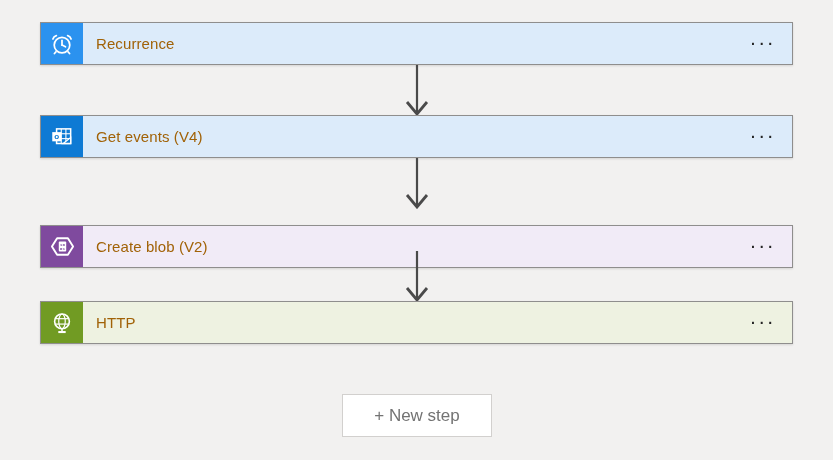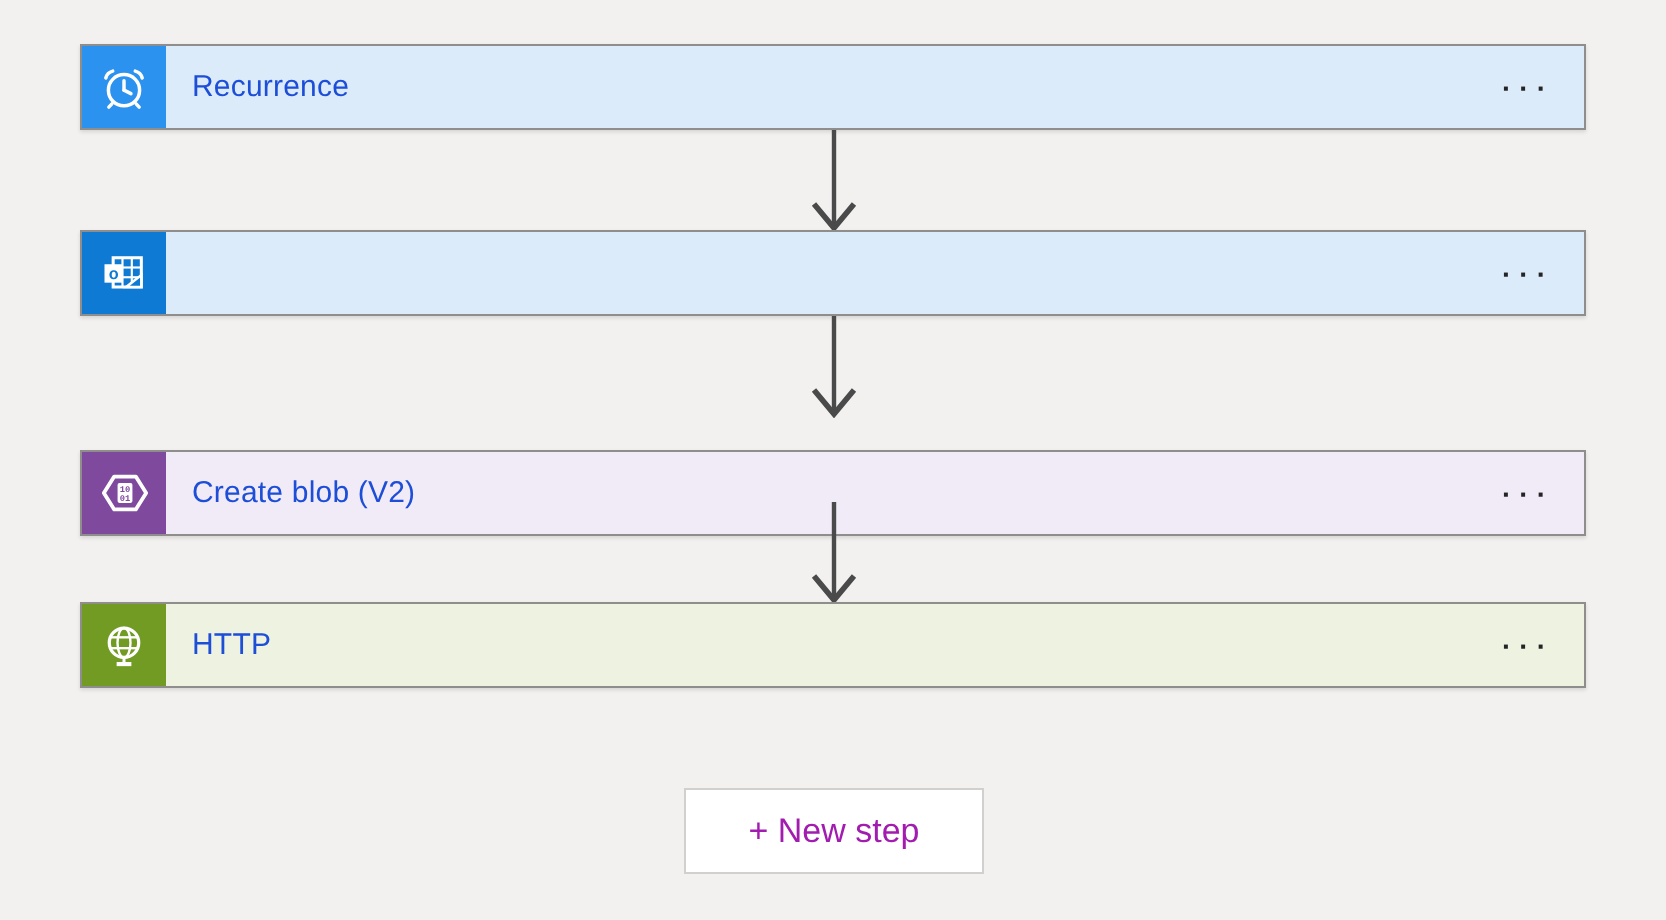--- a/index.html
+++ b/index.html
@@ -32,21 +32,21 @@
     width: 42px;
     height: 100%;
     flex: none;
     display: flex;
     align-items: center;
     justify-content: center;
   }
   .step-label {
     margin-left: 13px;
     font-size: 15px;
-    color: #1d4ed8;
+    color: #a16207;
     letter-spacing: 0.1px;
   }
   .menu-button {
     margin-left: auto;
     margin-right: 10px;
     width: 40px;
     height: 30px;
     border: none;
     background: transparent;
     color: #242424;
@@ -72,21 +72,21 @@
   .new-step-button {
     position: absolute;
     left: 342px;
     top: 394px;
     width: 150px;
     height: 43px;
     background: #ffffff;
     border: 1px solid #d2d0ce;
     font-family: "Liberation Sans", "DejaVu Sans", sans-serif;
     font-size: 17px;
-    color: #a21caf;
+    color: #737373;
     cursor: pointer;
     display: flex;
     align-items: center;
     justify-content: center;
   }
 </style>
 </head>
 <body>
 
 <div class="canvas">
@@ -118,20 +118,21 @@
         <rect x="7" y="4.5" width="13" height="13.5" fill="none" stroke="#ffffff" stroke-width="1.4"></rect>
         <line x1="11.3" y1="4.5" x2="11.3" y2="18" stroke="#ffffff" stroke-width="1"></line>
         <line x1="15.6" y1="4.5" x2="15.6" y2="18" stroke="#ffffff" stroke-width="1"></line>
         <line x1="7" y1="9" x2="20" y2="9" stroke="#ffffff" stroke-width="1"></line>
         <line x1="7" y1="13.5" x2="20" y2="13.5" stroke="#ffffff" stroke-width="1"></line>
         <path d="M20 18 L13 18 L20 12.5 Z" fill="#0e7ad4" stroke="#ffffff" stroke-width="1.2"></path>
         <rect x="3" y="7.5" width="8.5" height="8.5" fill="#ffffff"></rect>
         <text x="7.25" y="14.3" text-anchor="middle" font-size="7.5" font-weight="bold" fill="#0e7ad4" font-family="'Liberation Sans', sans-serif">o</text>
       </svg>
     </div>
+    <span class="step-label">Get events (V4)</span>
     <button class="menu-button">···</button>
   </div>
 
   <svg class="arrow arrow-2" viewBox="0 0 26 51">
     <line x1="13" y1="0" x2="13" y2="47" stroke="#4a4a4a" stroke-width="2.2"></line>
     <polyline points="3,37 13,49 23,37" fill="none" stroke="#4a4a4a" stroke-width="2.8"></polyline>
   </svg>
 
   <div class="step-card card-3" style="background: rgb(241, 235, 247);">
     <div class="icon-tile" style="background: rgb(127, 74, 158);">

